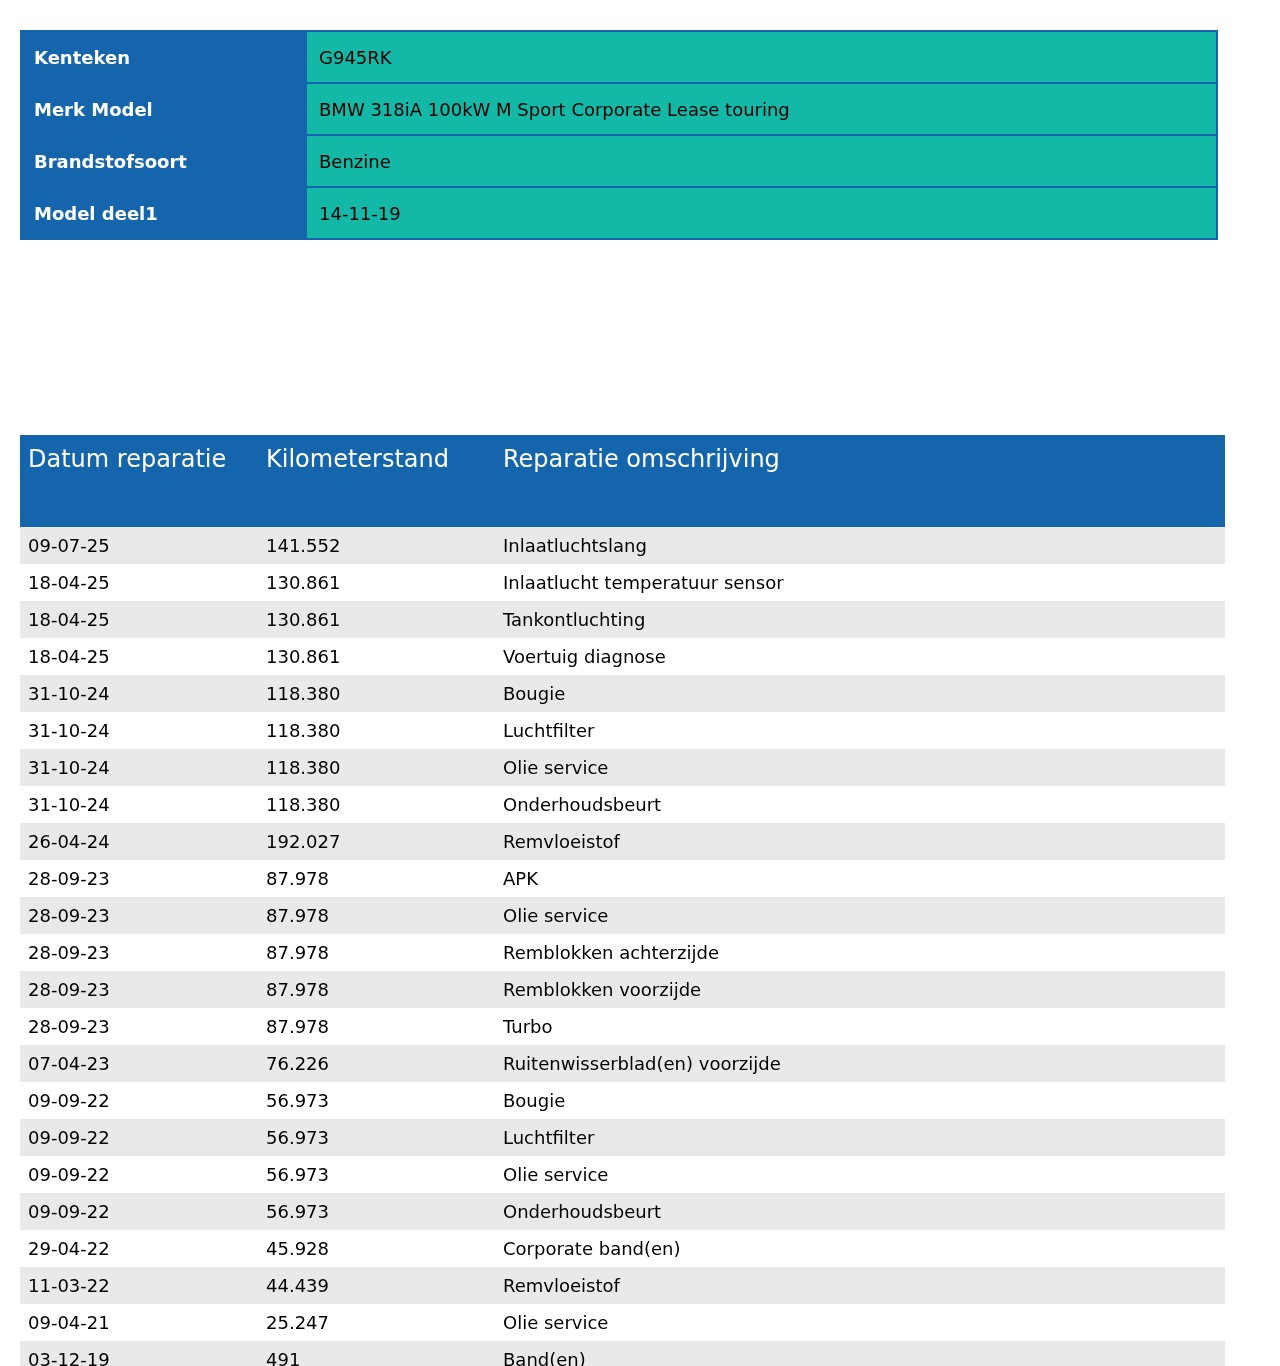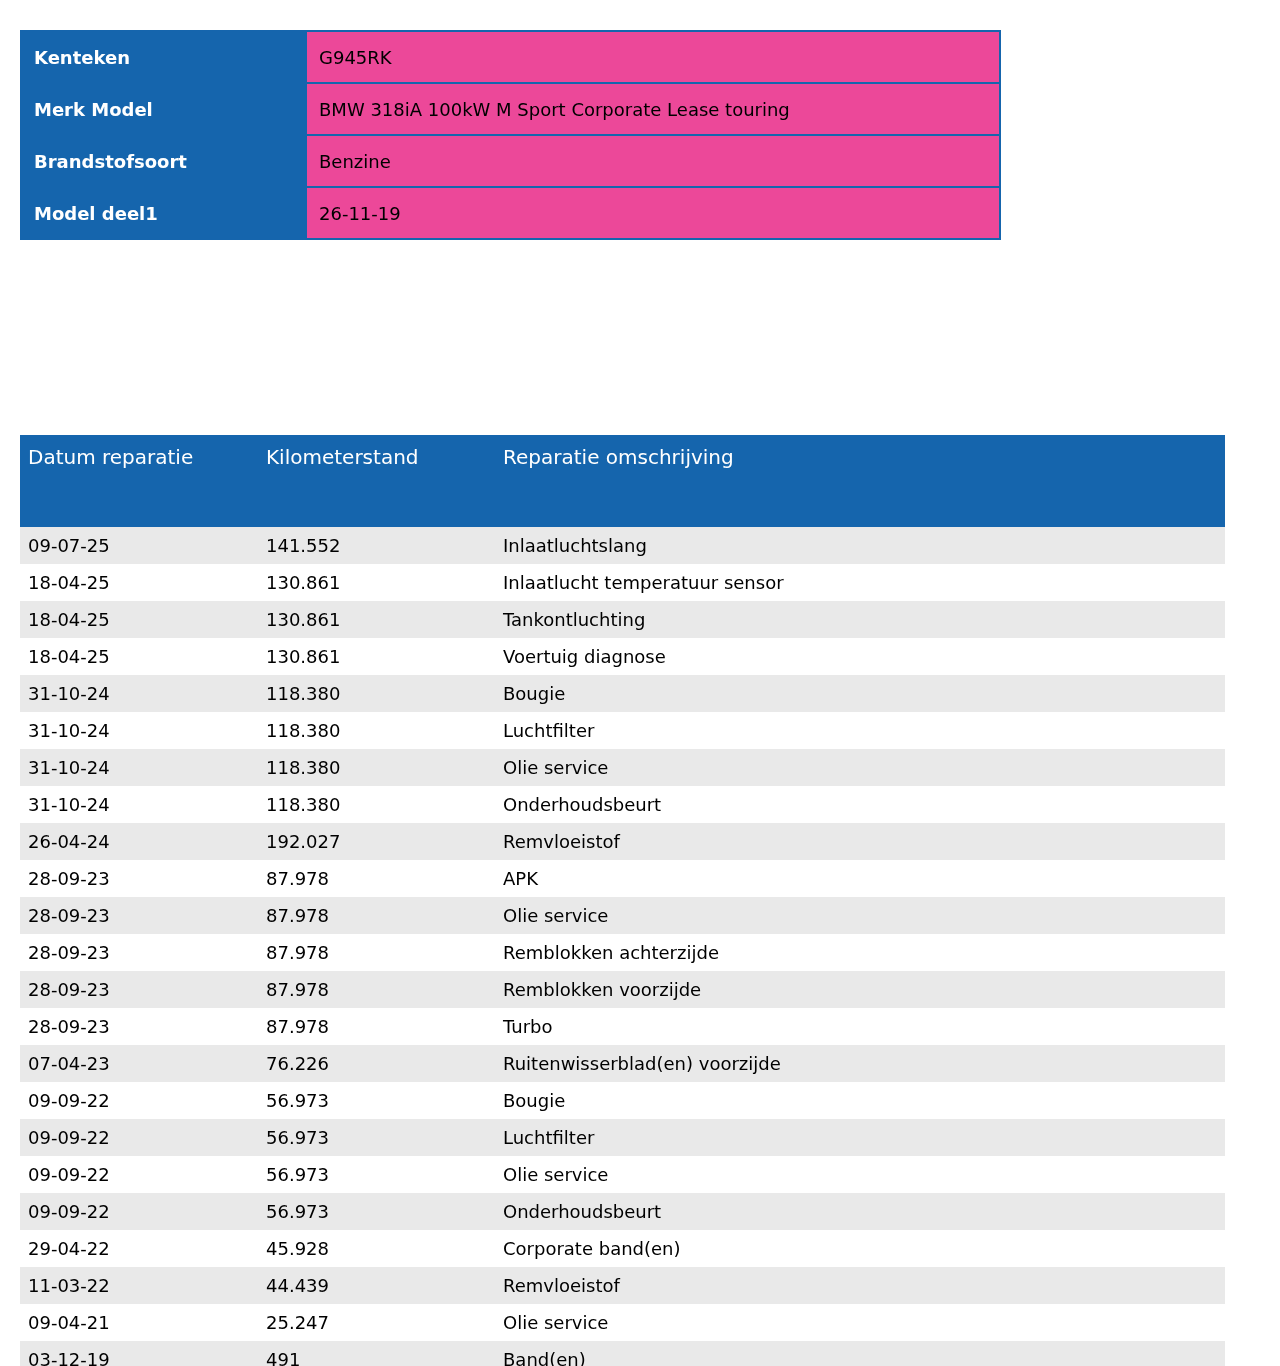--- a/index.html
+++ b/index.html
@@ -13,47 +13,47 @@
   body {
     width: 1280px; height: 1366px; overflow: hidden;
     font-family: "DejaVu Sans", "Liberation Sans", sans-serif;
     color: var(--body-text);
   }
   .page { position: relative; width: 1280px; height: 1366px; background: #ffffff; }
 
   table { border-collapse: collapse; table-layout: fixed; }
 
   
-  .info-table { position: absolute; top: 30px; left: 20px; width: 981px; }
+  .info-table { position: absolute; top: 30px; left: 20px; width: 1198px; }
   .info-table td {
     border: 2px solid var(--blue);
     height: 52px;
     font-size: 18px;
     padding: 2px 12px;
     vertical-align: middle;
-    background: #ec4899;
+    background: #14b8a6;
     overflow: hidden;
     white-space: nowrap;
   }
   .info-table td.info-label {
     background: var(--blue);
     color: var(--header-text);
     font-weight: bold;
     width: 285px;
   }
 
   
   .repair-table { position: absolute; top: 435px; left: 20px; width: 1205px; }
   .repair-table col.c1 { width: 238px; }
   .repair-table col.c2 { width: 237px; }
   .repair-table th {
     background: var(--blue);
     color: var(--header-text);
     font-weight: normal;
-    font-size: 20px;
+    font-size: 24px;
     text-align: left;
     vertical-align: top;
     height: 92px;
     padding: 10px 8px;
     white-space: nowrap;
   }
   .repair-table td {
     font-size: 18px;
     height: 37px;
     padding: 5px 8px;
@@ -78,21 +78,21 @@
         <tr>
           <td class="info-label">Merk Model</td>
           <td>BMW 318iA 100kW M Sport Corporate Lease touring</td>
         </tr>
         <tr>
           <td class="info-label">Brandstofsoort</td>
           <td>Benzine</td>
         </tr>
         <tr>
           <td class="info-label">Model deel1</td>
-          <td>26-11-19</td>
+          <td>14-11-19</td>
         </tr>
       </tbody>
   </table>
 
   <table class="repair-table">
     <colgroup>
       <col class="c1">
         <col class="c2">
         <col class="c3">
     </colgroup>

